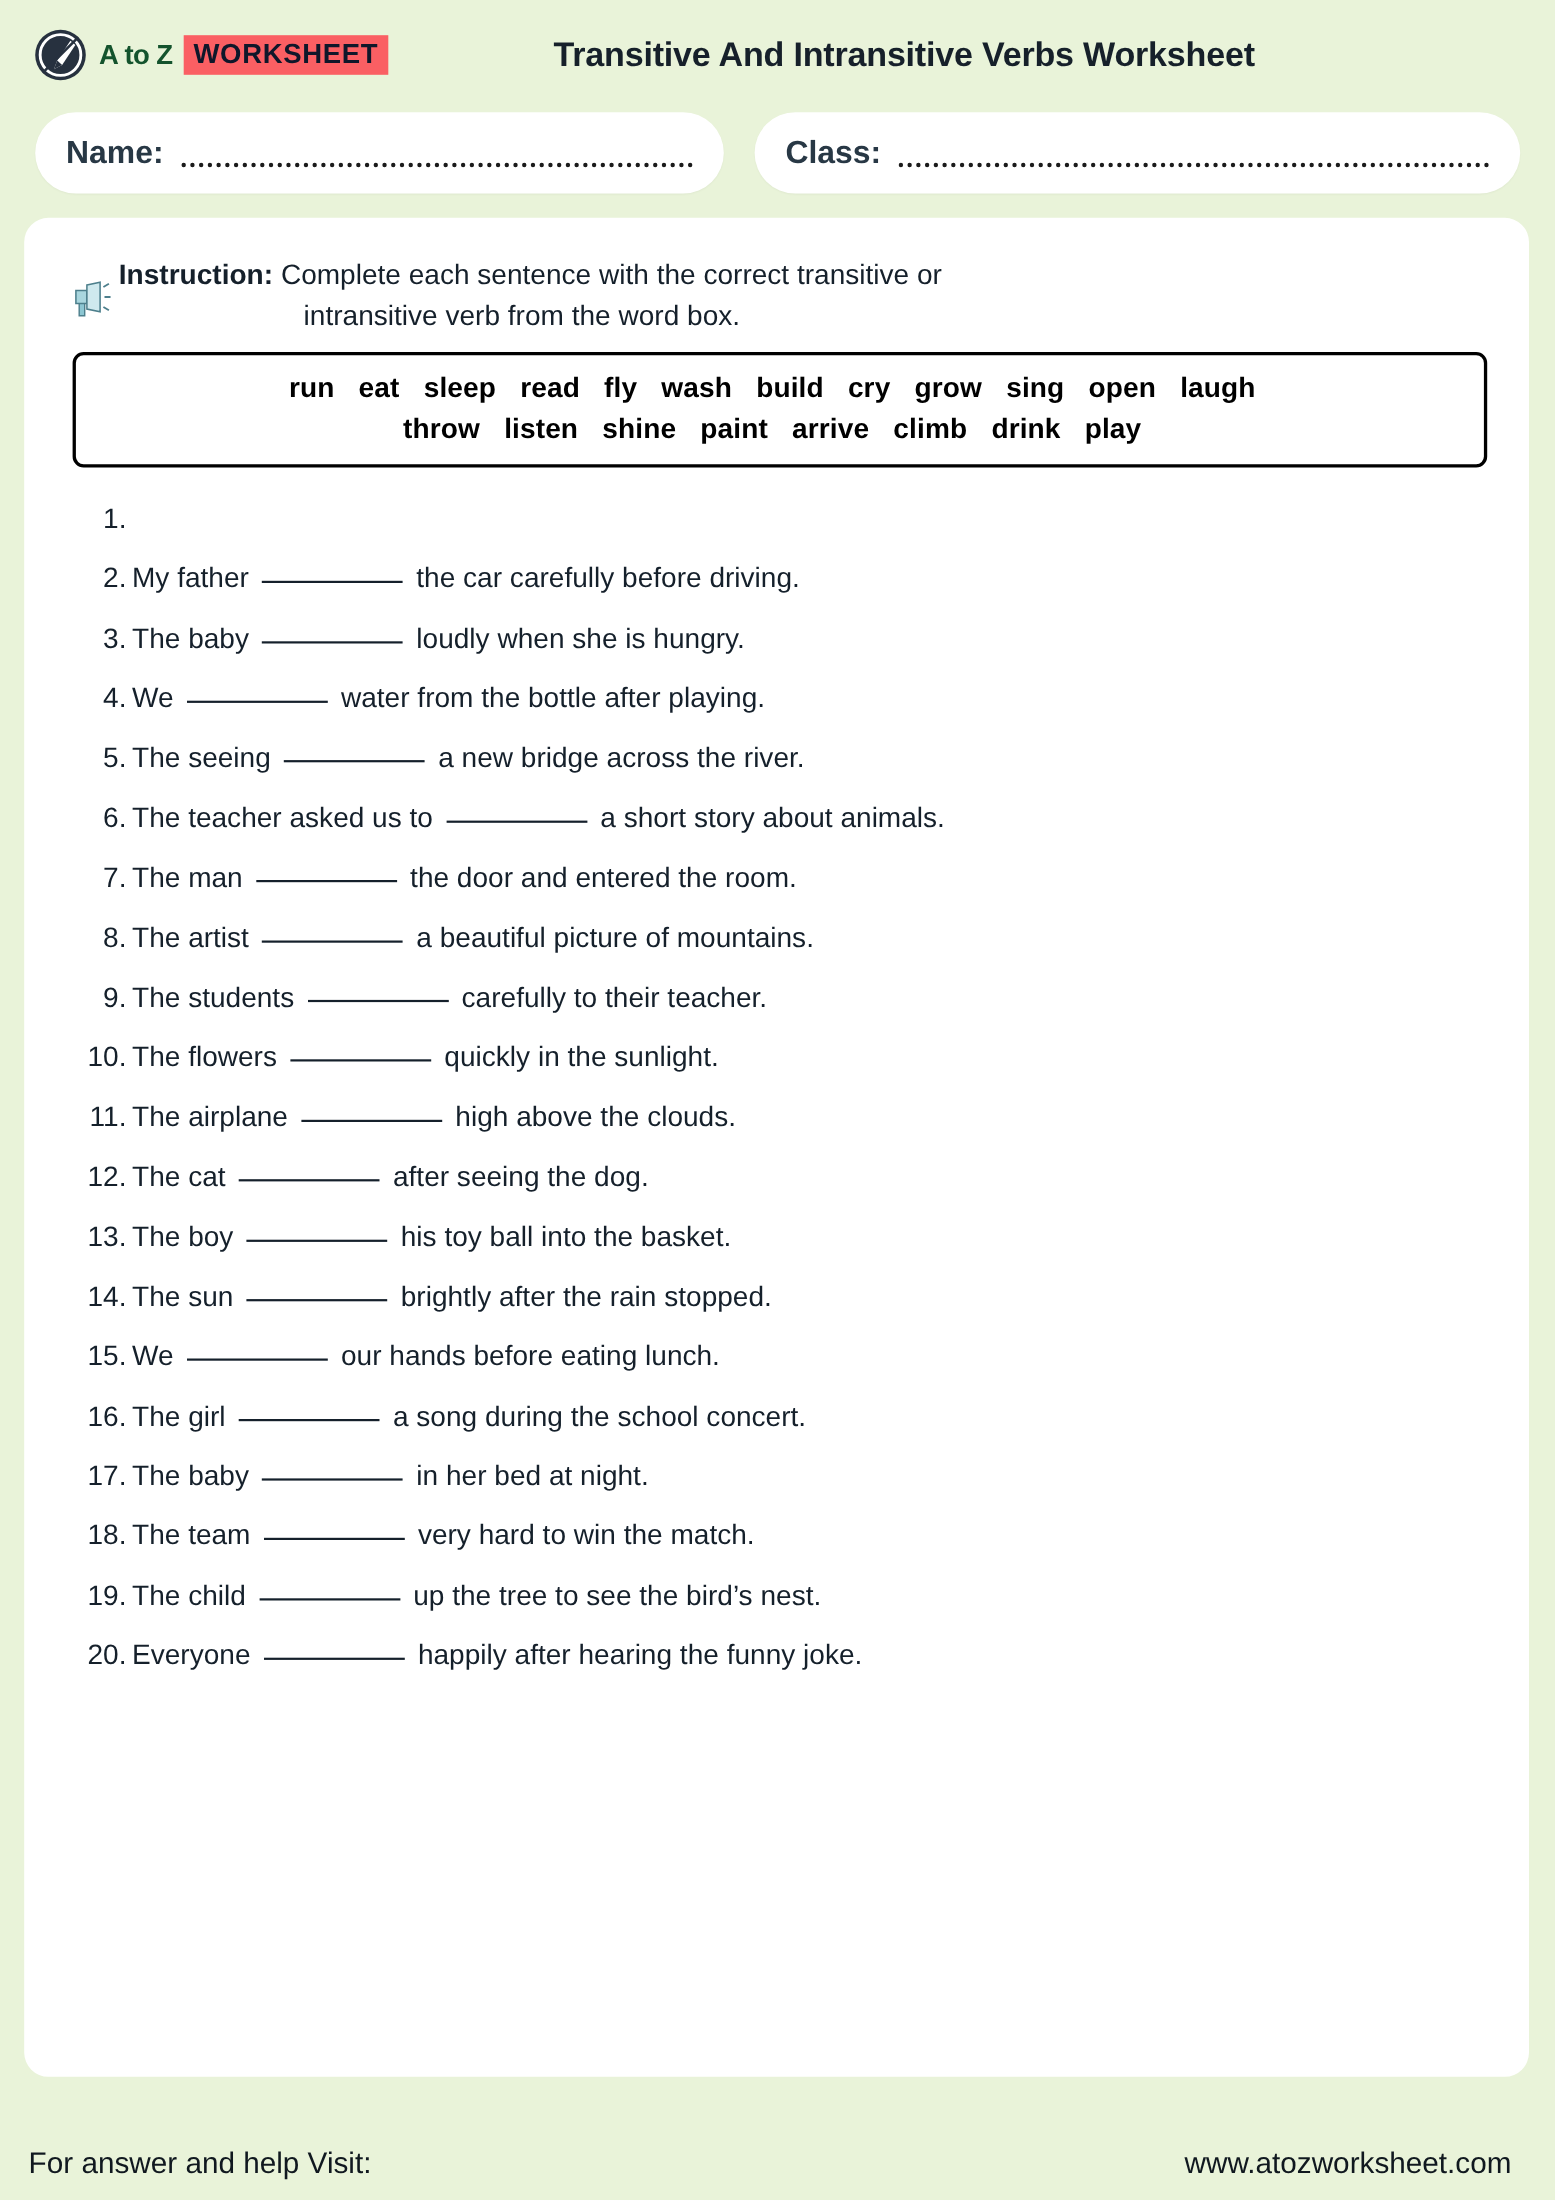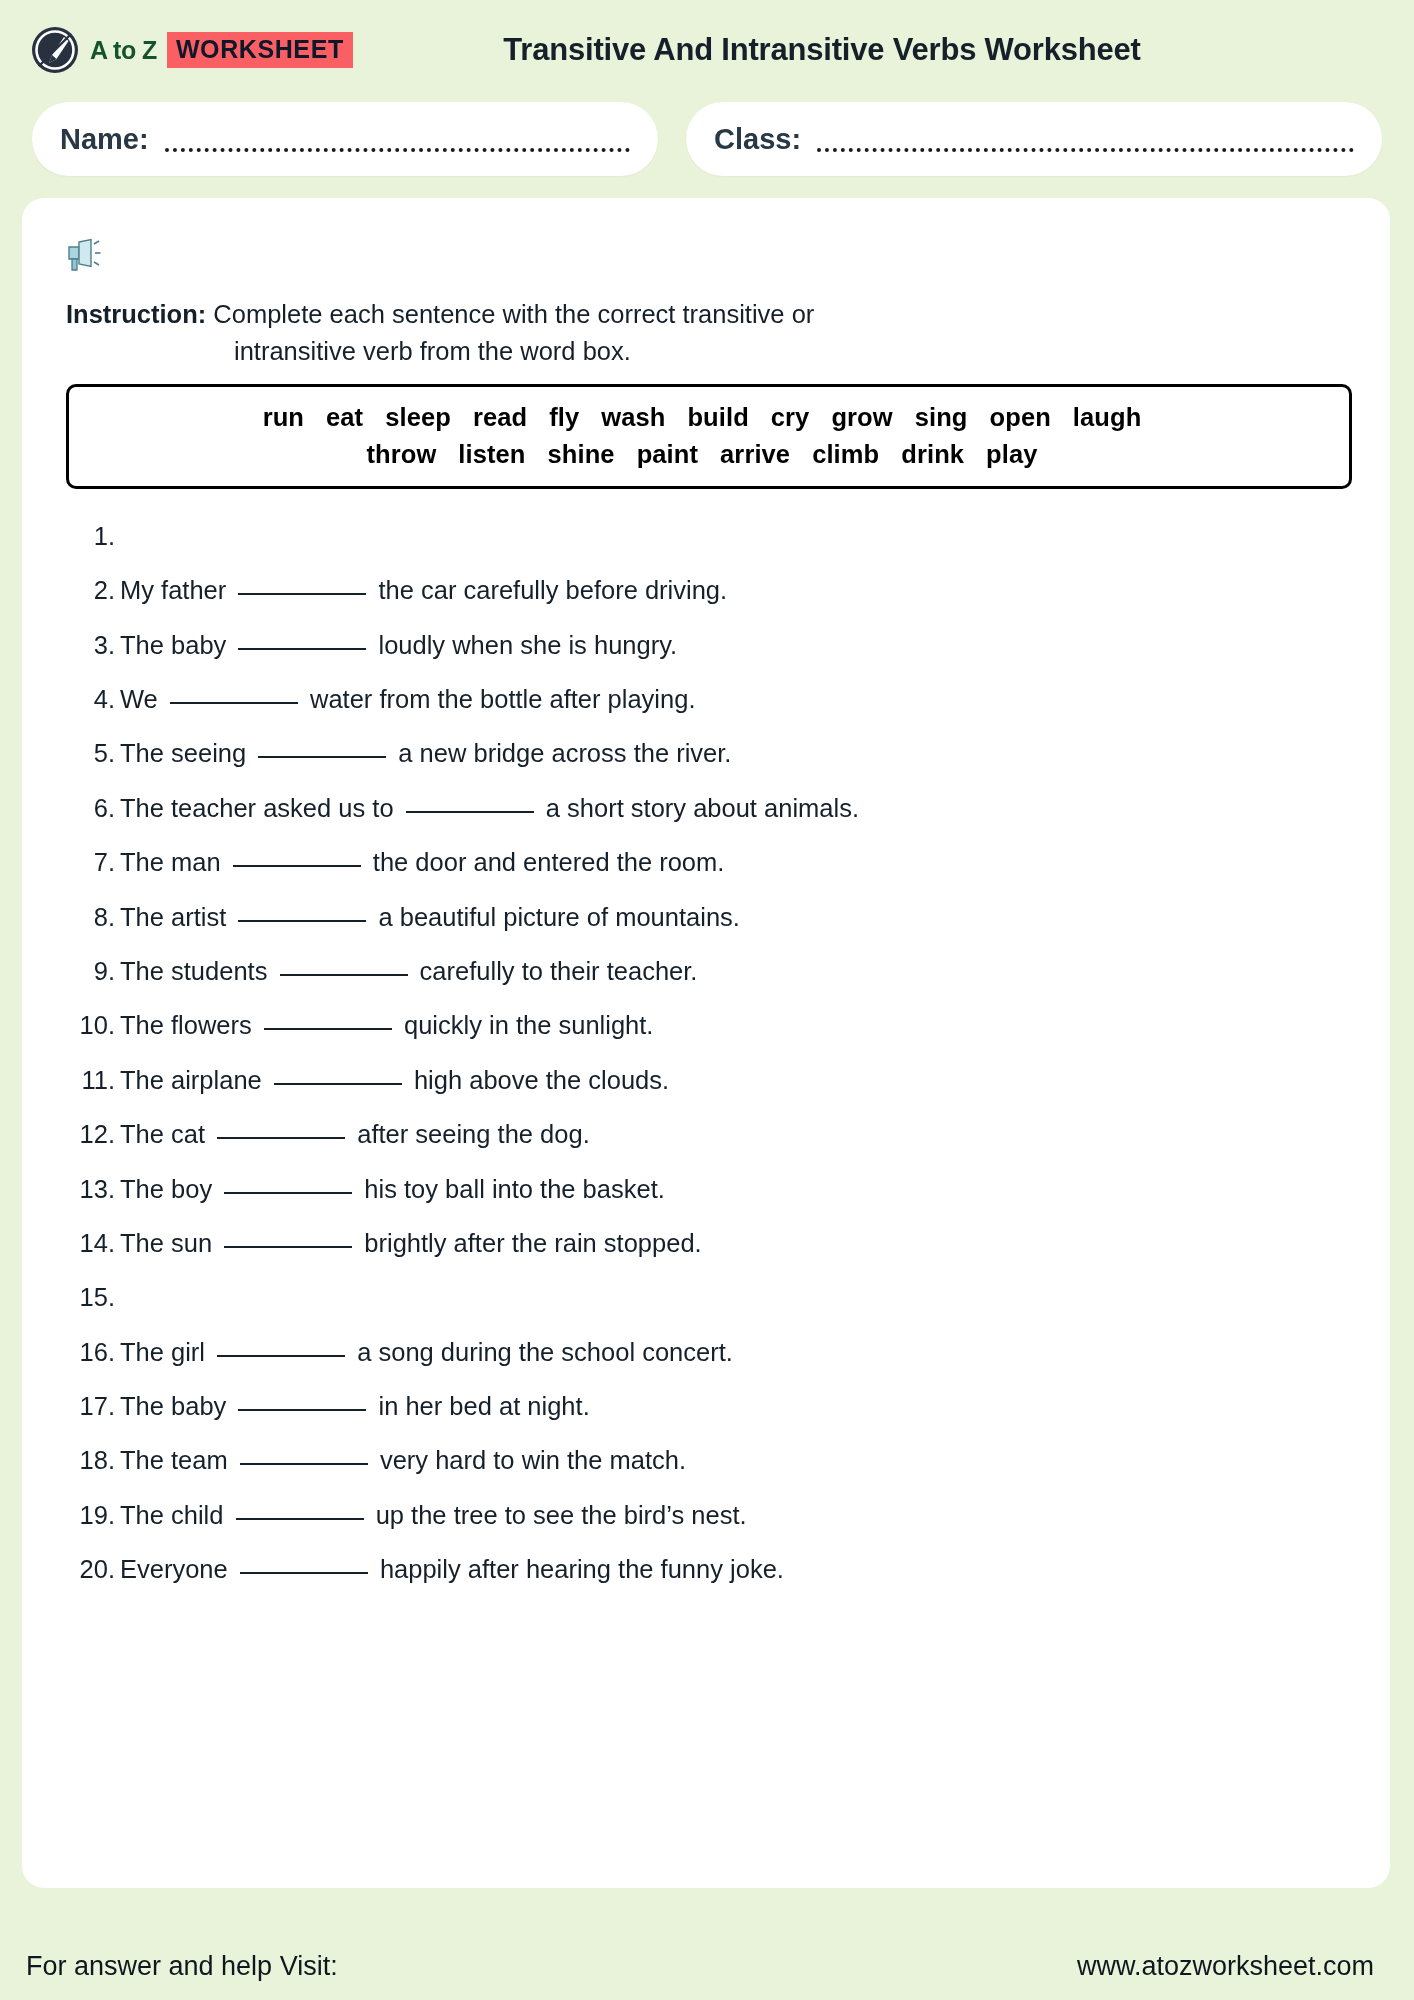--- a/index.html
+++ b/index.html
@@ -111,24 +111,23 @@
     margin: 22px 24px 0 22px;
     border-radius: 22px;
     min-height: 1690px;
     padding: 24px 30px 20px 30px;
     position: relative;
   }
 
   
   .instruction {
     display: flex;
-    align-items: flex-start;
-    gap: 24px;
+    align-items: center;
+    gap: 6px;
     padding: 10px 4px 0 14px;
-    flex-direction: column;
   }
 
   .megaphone-icon {
     width: 36px;
     height: 34px;
     flex: 0 0 auto;
     margin-top: 6px;
   }
 
   .instruction-text {
@@ -321,20 +320,21 @@
       <div class="q-row">
         <span class="q-num">13.</span>
         <span class="q-text"><span>The boy </span><span class="blank"></span><span> his toy ball into the basket.</span></span>
       </div>
       <div class="q-row">
         <span class="q-num">14.</span>
         <span class="q-text"><span>The sun </span><span class="blank"></span><span> brightly after the rain stopped.</span></span>
       </div>
       <div class="q-row">
         <span class="q-num">15.</span>
+        <span class="q-text"><span>We </span><span class="blank"></span><span> our hands before eating lunch.</span></span>
       </div>
       <div class="q-row">
         <span class="q-num">16.</span>
         <span class="q-text"><span>The girl </span><span class="blank"></span><span> a song during the school concert.</span></span>
       </div>
       <div class="q-row">
         <span class="q-num">17.</span>
         <span class="q-text"><span>The baby </span><span class="blank"></span><span> in her bed at night.</span></span>
       </div>
       <div class="q-row">

